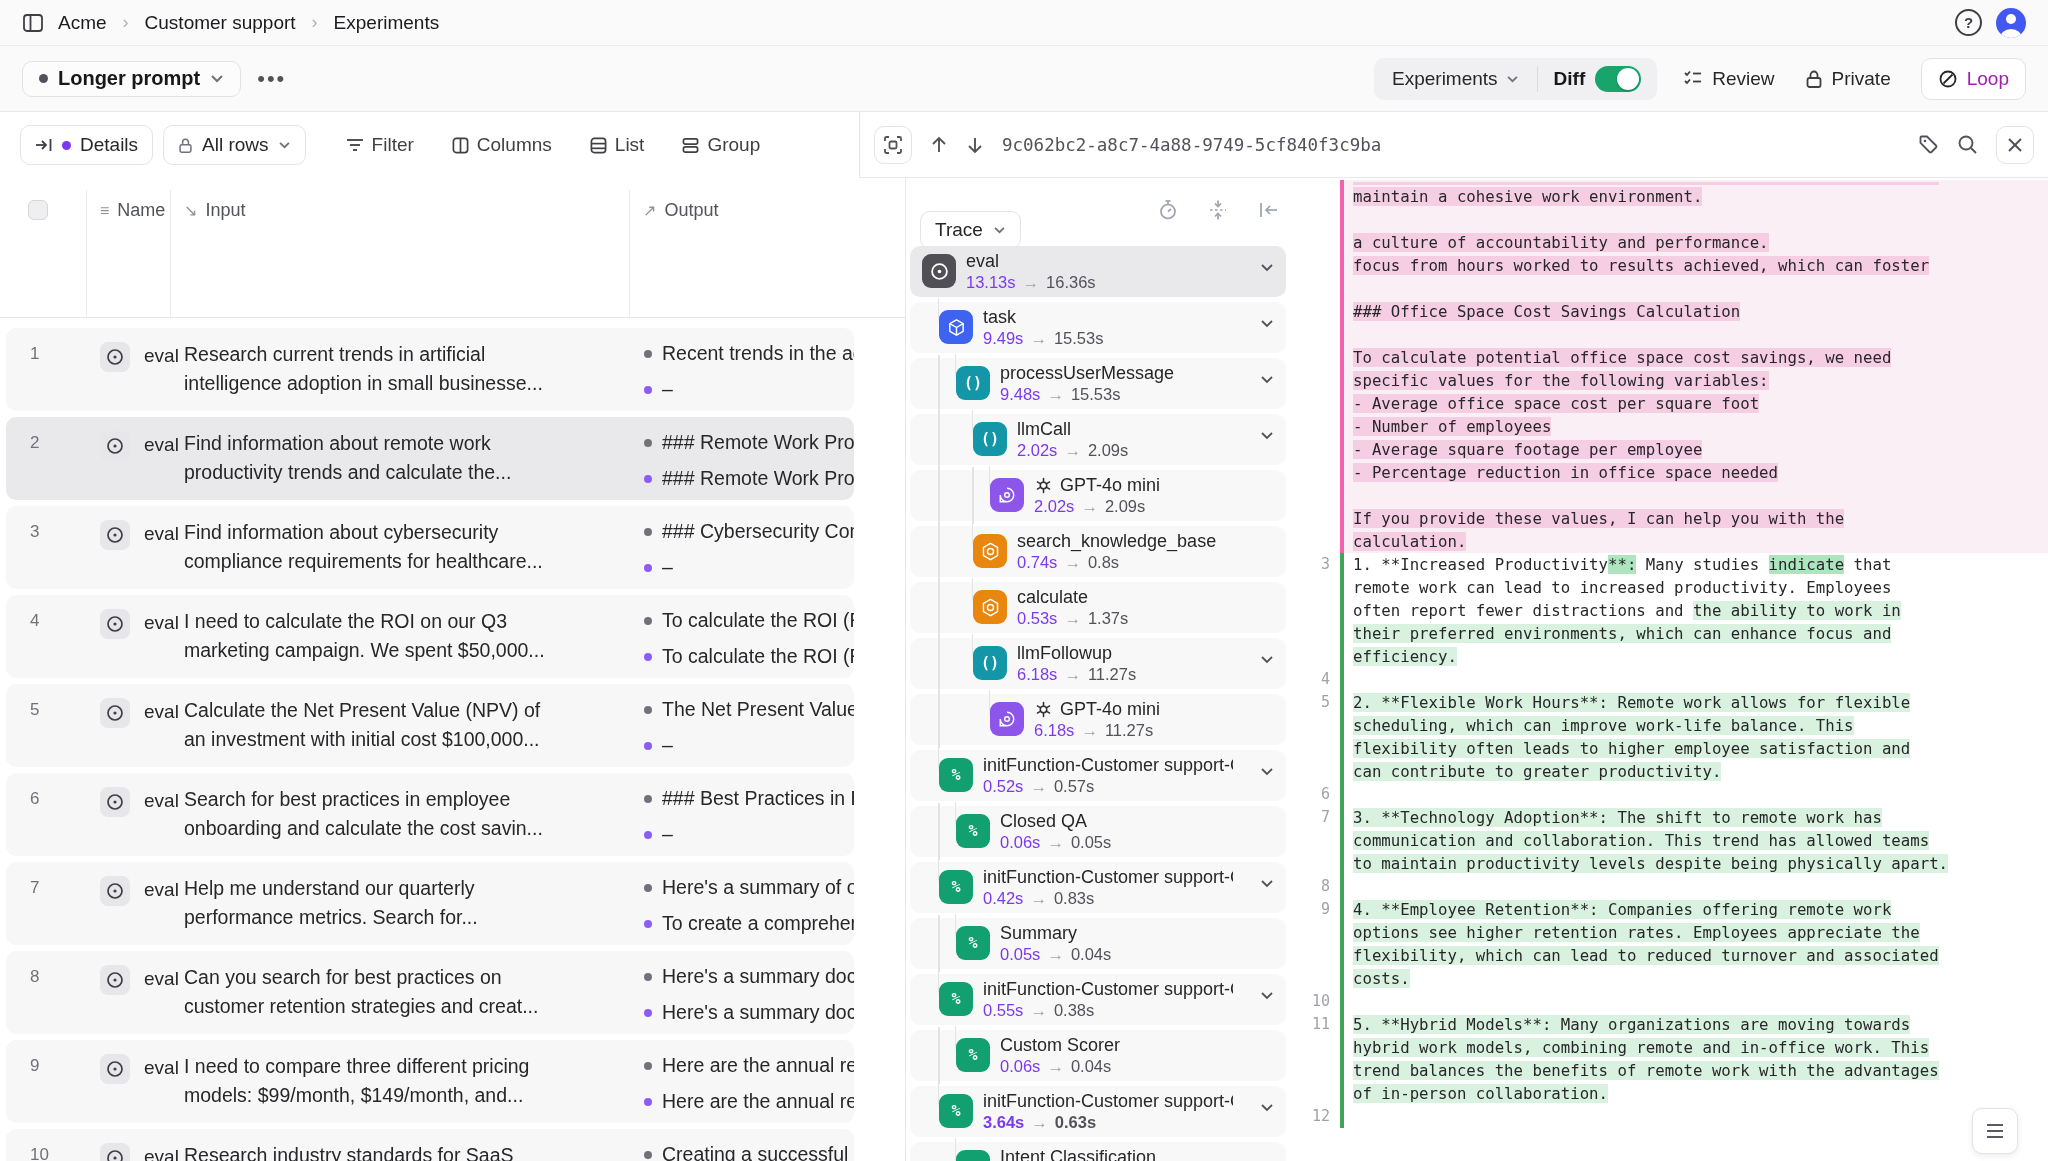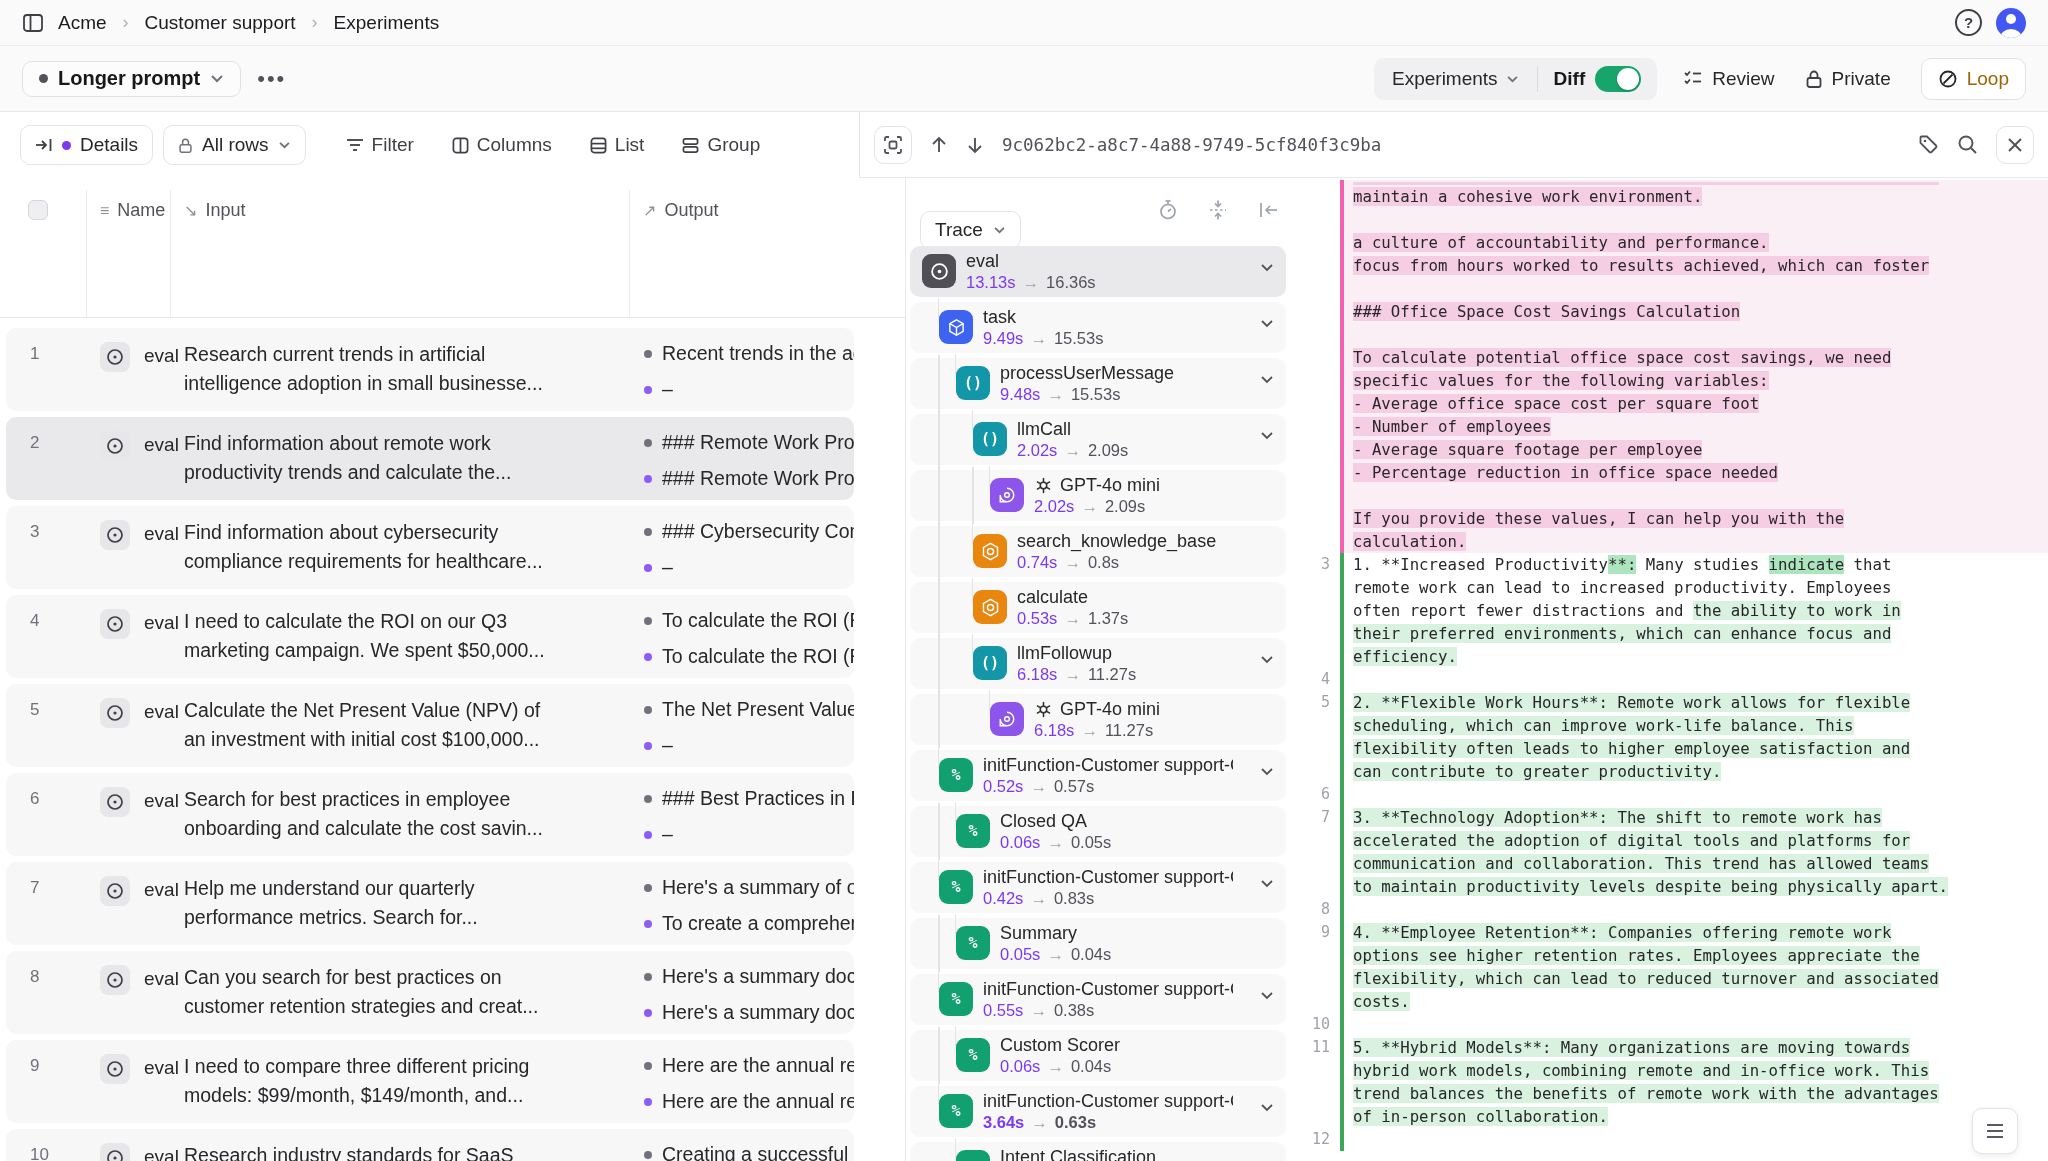--- a/index.html
+++ b/index.html
@@ -44,21 +44,21 @@
   .view-sel { display:flex; align-items:center; gap:8px; padding:0 14px; font-size:19px; color:#27272a; cursor:pointer; }
   .view-div { width:1px; height:26px; background:#dcdce0; margin:0 4px; }
   .diff-wrap { display:flex; align-items:center; gap:10px; padding:0 12px; }
   .diff-label { font-size:19px; font-weight:600; color:#18181b; }
   .toggle { width:46px; height:26px; border-radius:13px; position:relative; cursor:pointer; }
   .toggle .knob { position:absolute; top:2px; width:22px; height:22px; border-radius:50%; background:#fff; box-shadow:0 1px 2px rgba(0,0,0,.25); }
   .toggle.on .knob { right:2px; }
   .txt-btn { display:flex; align-items:center; gap:9px; font-size:19px; color:#27272a; margin-right:30px; cursor:pointer;justify-content:space-between; }
   .loop-btn {
     display:flex; align-items:center; gap:9px; height:42px; padding:0 16px;
-    border:1px solid #e2e2e6; border-radius:10px; background:#fff; font-size:19px; color:#a16207; cursor:pointer;
+    border:1px solid #e2e2e6; border-radius:10px; background:#fff; font-size:19px; color:#a21caf; cursor:pointer;
   }
   
   .toolbar {
     position:absolute; left:0; top:112px; width:859px; height:66px;
     display:flex; align-items:center; padding:0 20px; gap:10px; background:#fff;
   }
   .tb-pill {
     display:flex; align-items:center; gap:9px; height:40px; padding:0 14px;
     border:1px solid #e4e4e7; border-radius:10px; background:#fff;
     font-size:19px; color:#27272a; cursor:pointer; white-space:nowrap;text-align:center;
@@ -1008,25 +1008,20 @@
           <span class="txt"></span>
         </div>
         <div class="dline green">
           <span class="gut">7</span>
           <span class="bar"></span>
           <span class="txt"><span class="hl-green">3. **Technology Adoption**: The shift to remote work has</span></span>
         </div>
         <div class="dline green">
           <span class="gut"></span>
           <span class="bar"></span>
-          <span class="txt"><span class="hl-green">accelerated the adoption of digital tools and platforms for</span></span>
-        </div>
-        <div class="dline green">
-          <span class="gut"></span>
-          <span class="bar"></span>
           <span class="txt"><span class="hl-green">communication and collaboration. This trend has allowed teams</span></span>
         </div>
         <div class="dline green">
           <span class="gut"></span>
           <span class="bar"></span>
           <span class="txt"><span class="hl-green">to maintain productivity levels despite being physically apart.</span></span>
         </div>
         <div class="dline green">
           <span class="gut">8</span>
           <span class="bar"></span>

